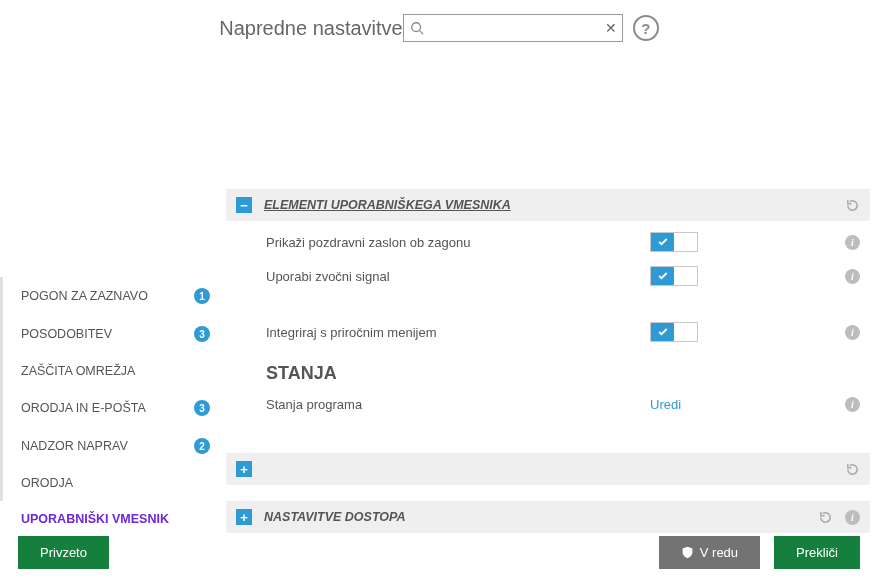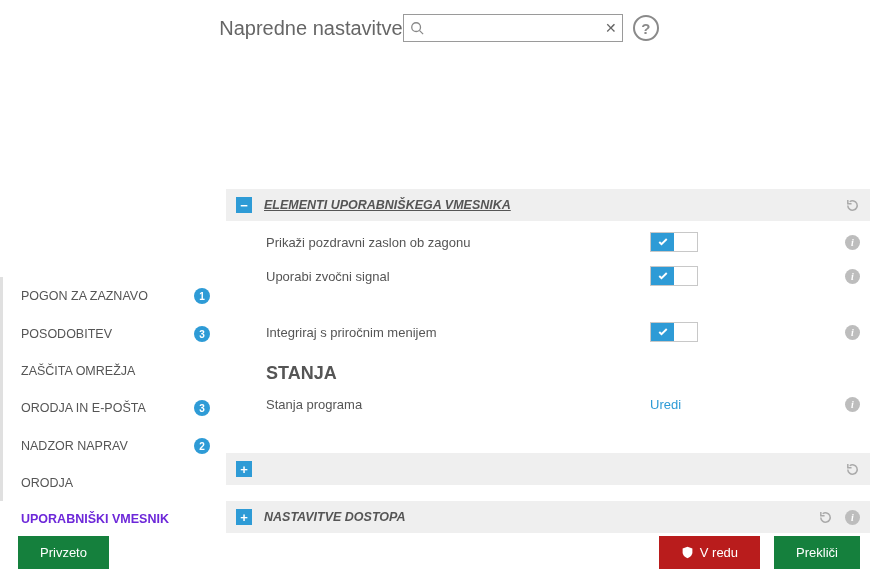--- a/index.html
+++ b/index.html
@@ -266,21 +266,21 @@
     }
     .btn {
       border: none;
       color: #fff;
       font-size: 13px;
       padding: 9px 22px;
       cursor: pointer;
       font-family: inherit;
     }
     .btn-gray { background: #15803d; }
-    .btn-teal { background: #b91c1c; display: inline-flex; align-items: center; gap: 6px; }
+    .btn-teal { background: #737373; display: inline-flex; align-items: center; gap: 6px; }
     .footer .right { margin-left: auto; display: flex; gap: 14px; }
     .shield-svg { width: 13px; height: 13px; }
   </style>
 </head>
 <body>
 
 <div class="header">
   <div class="page-title">Napredne nastavitve</div>
   <div class="header-right">
     <div class="search-wrap">

